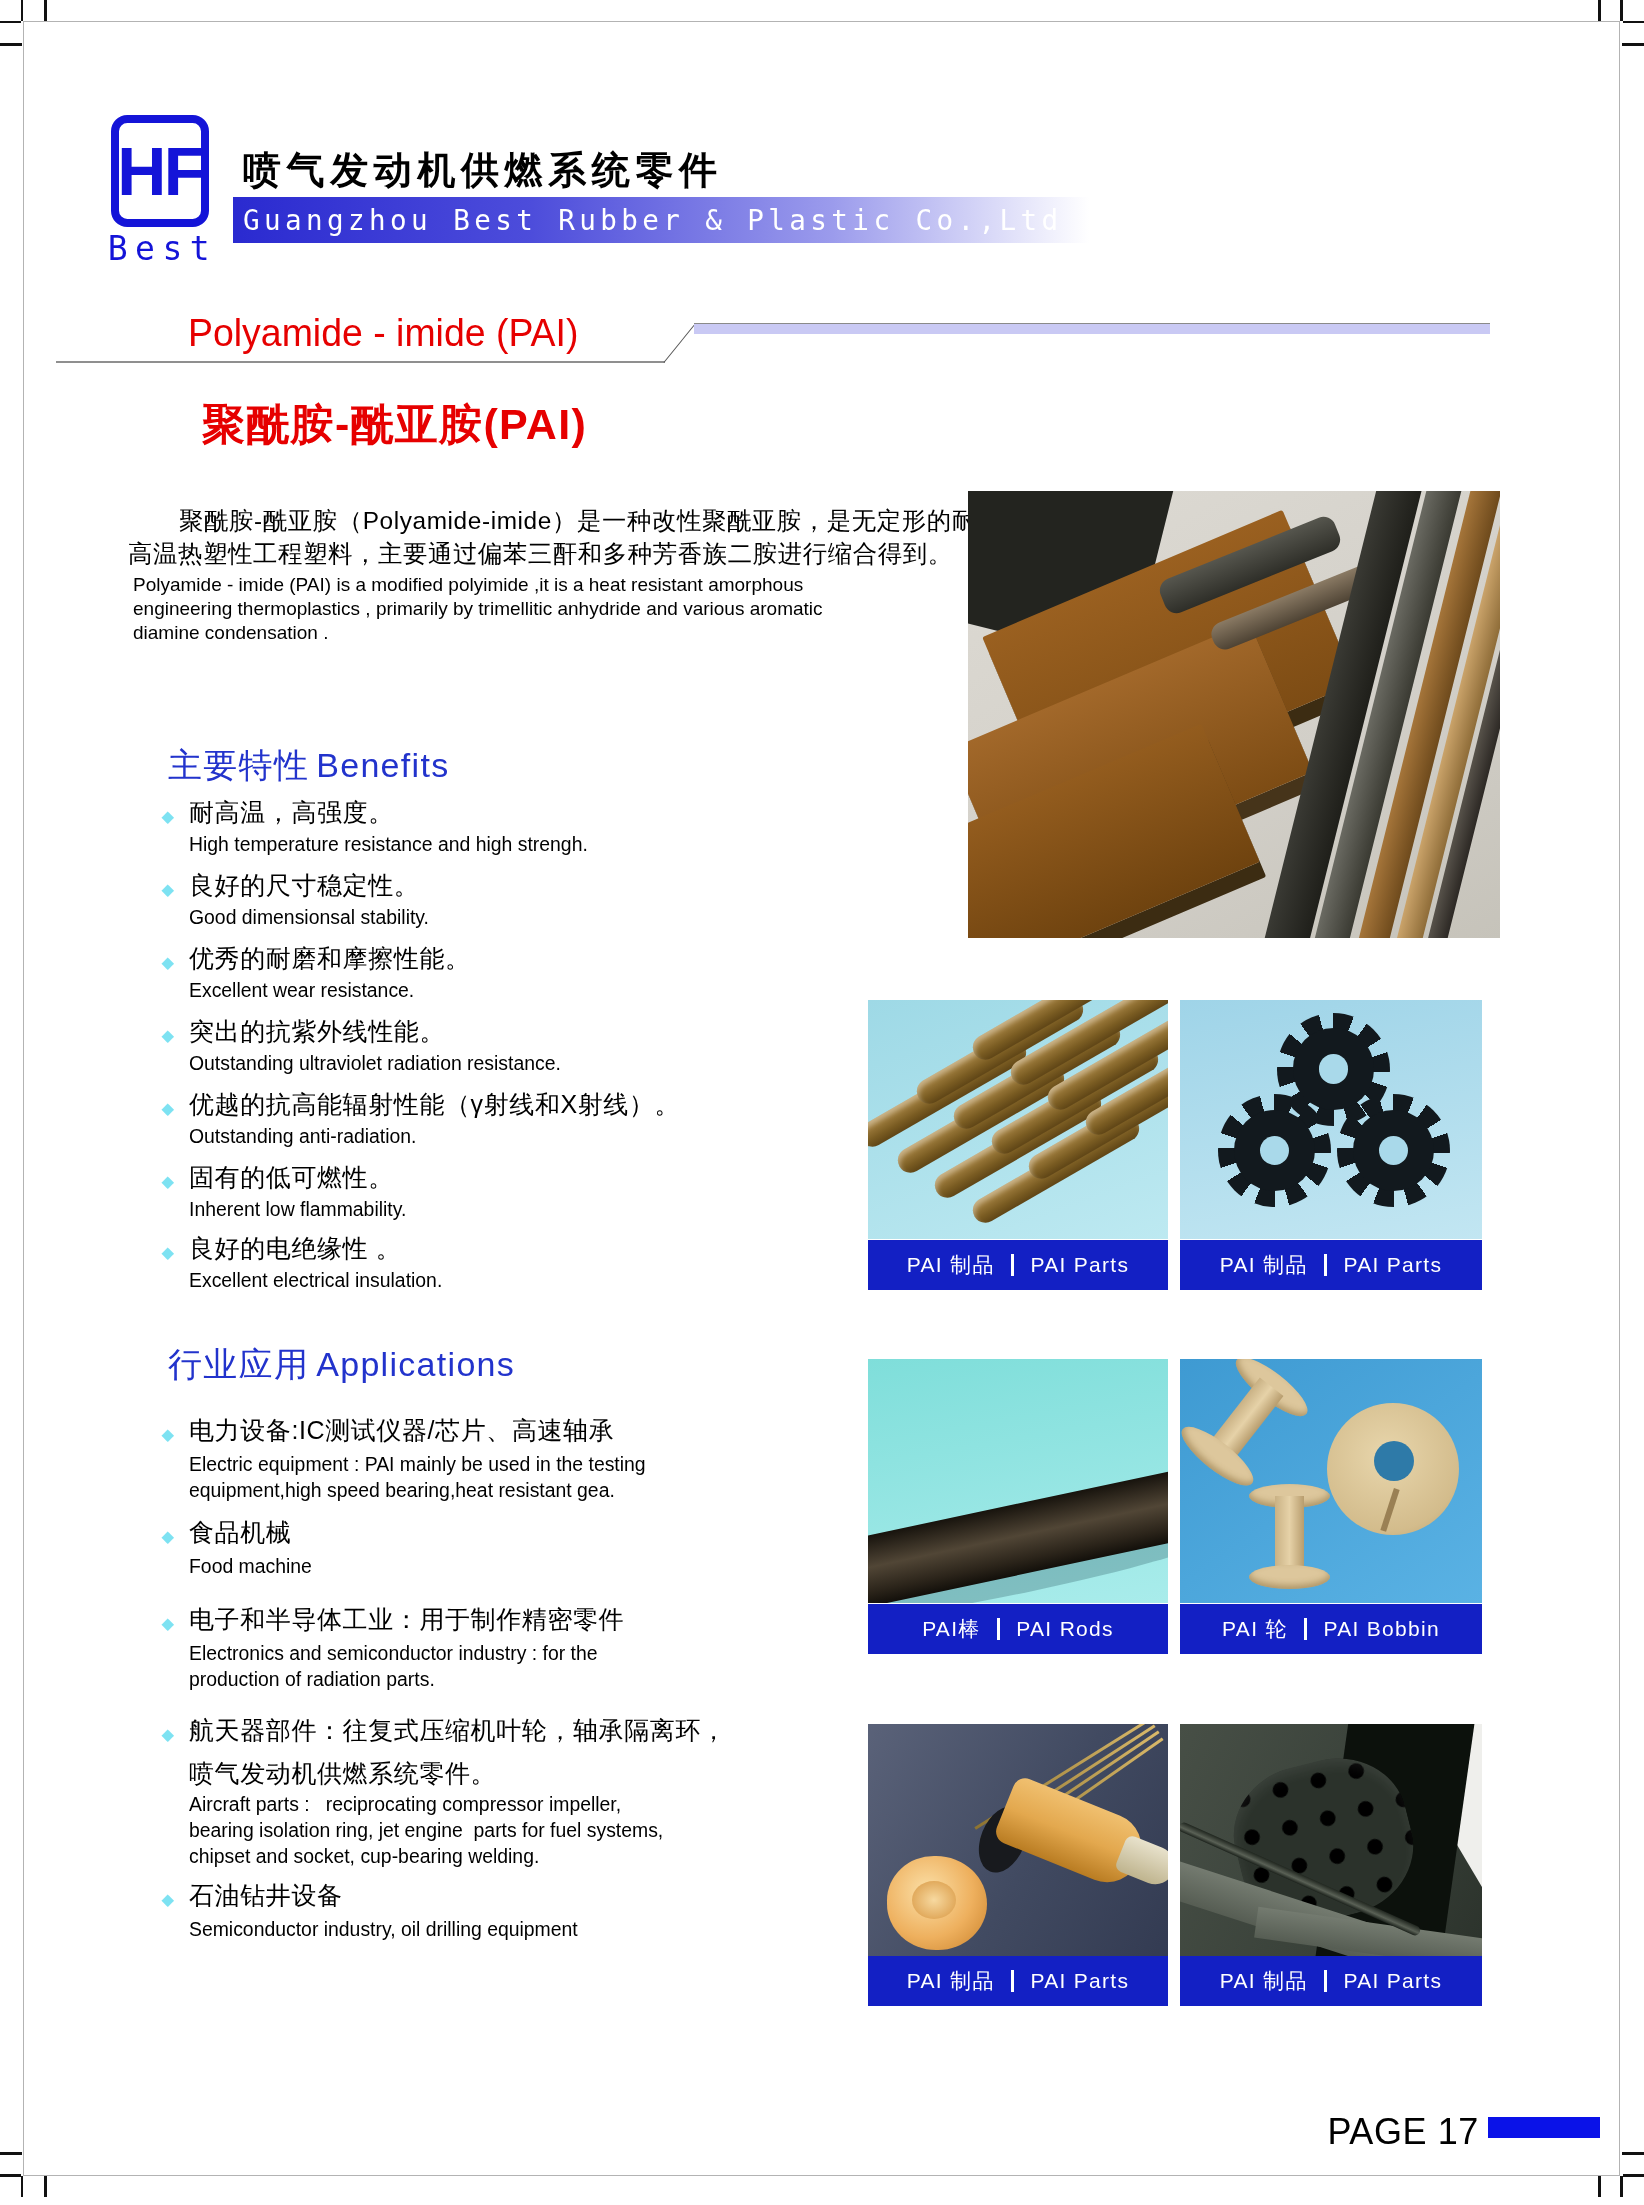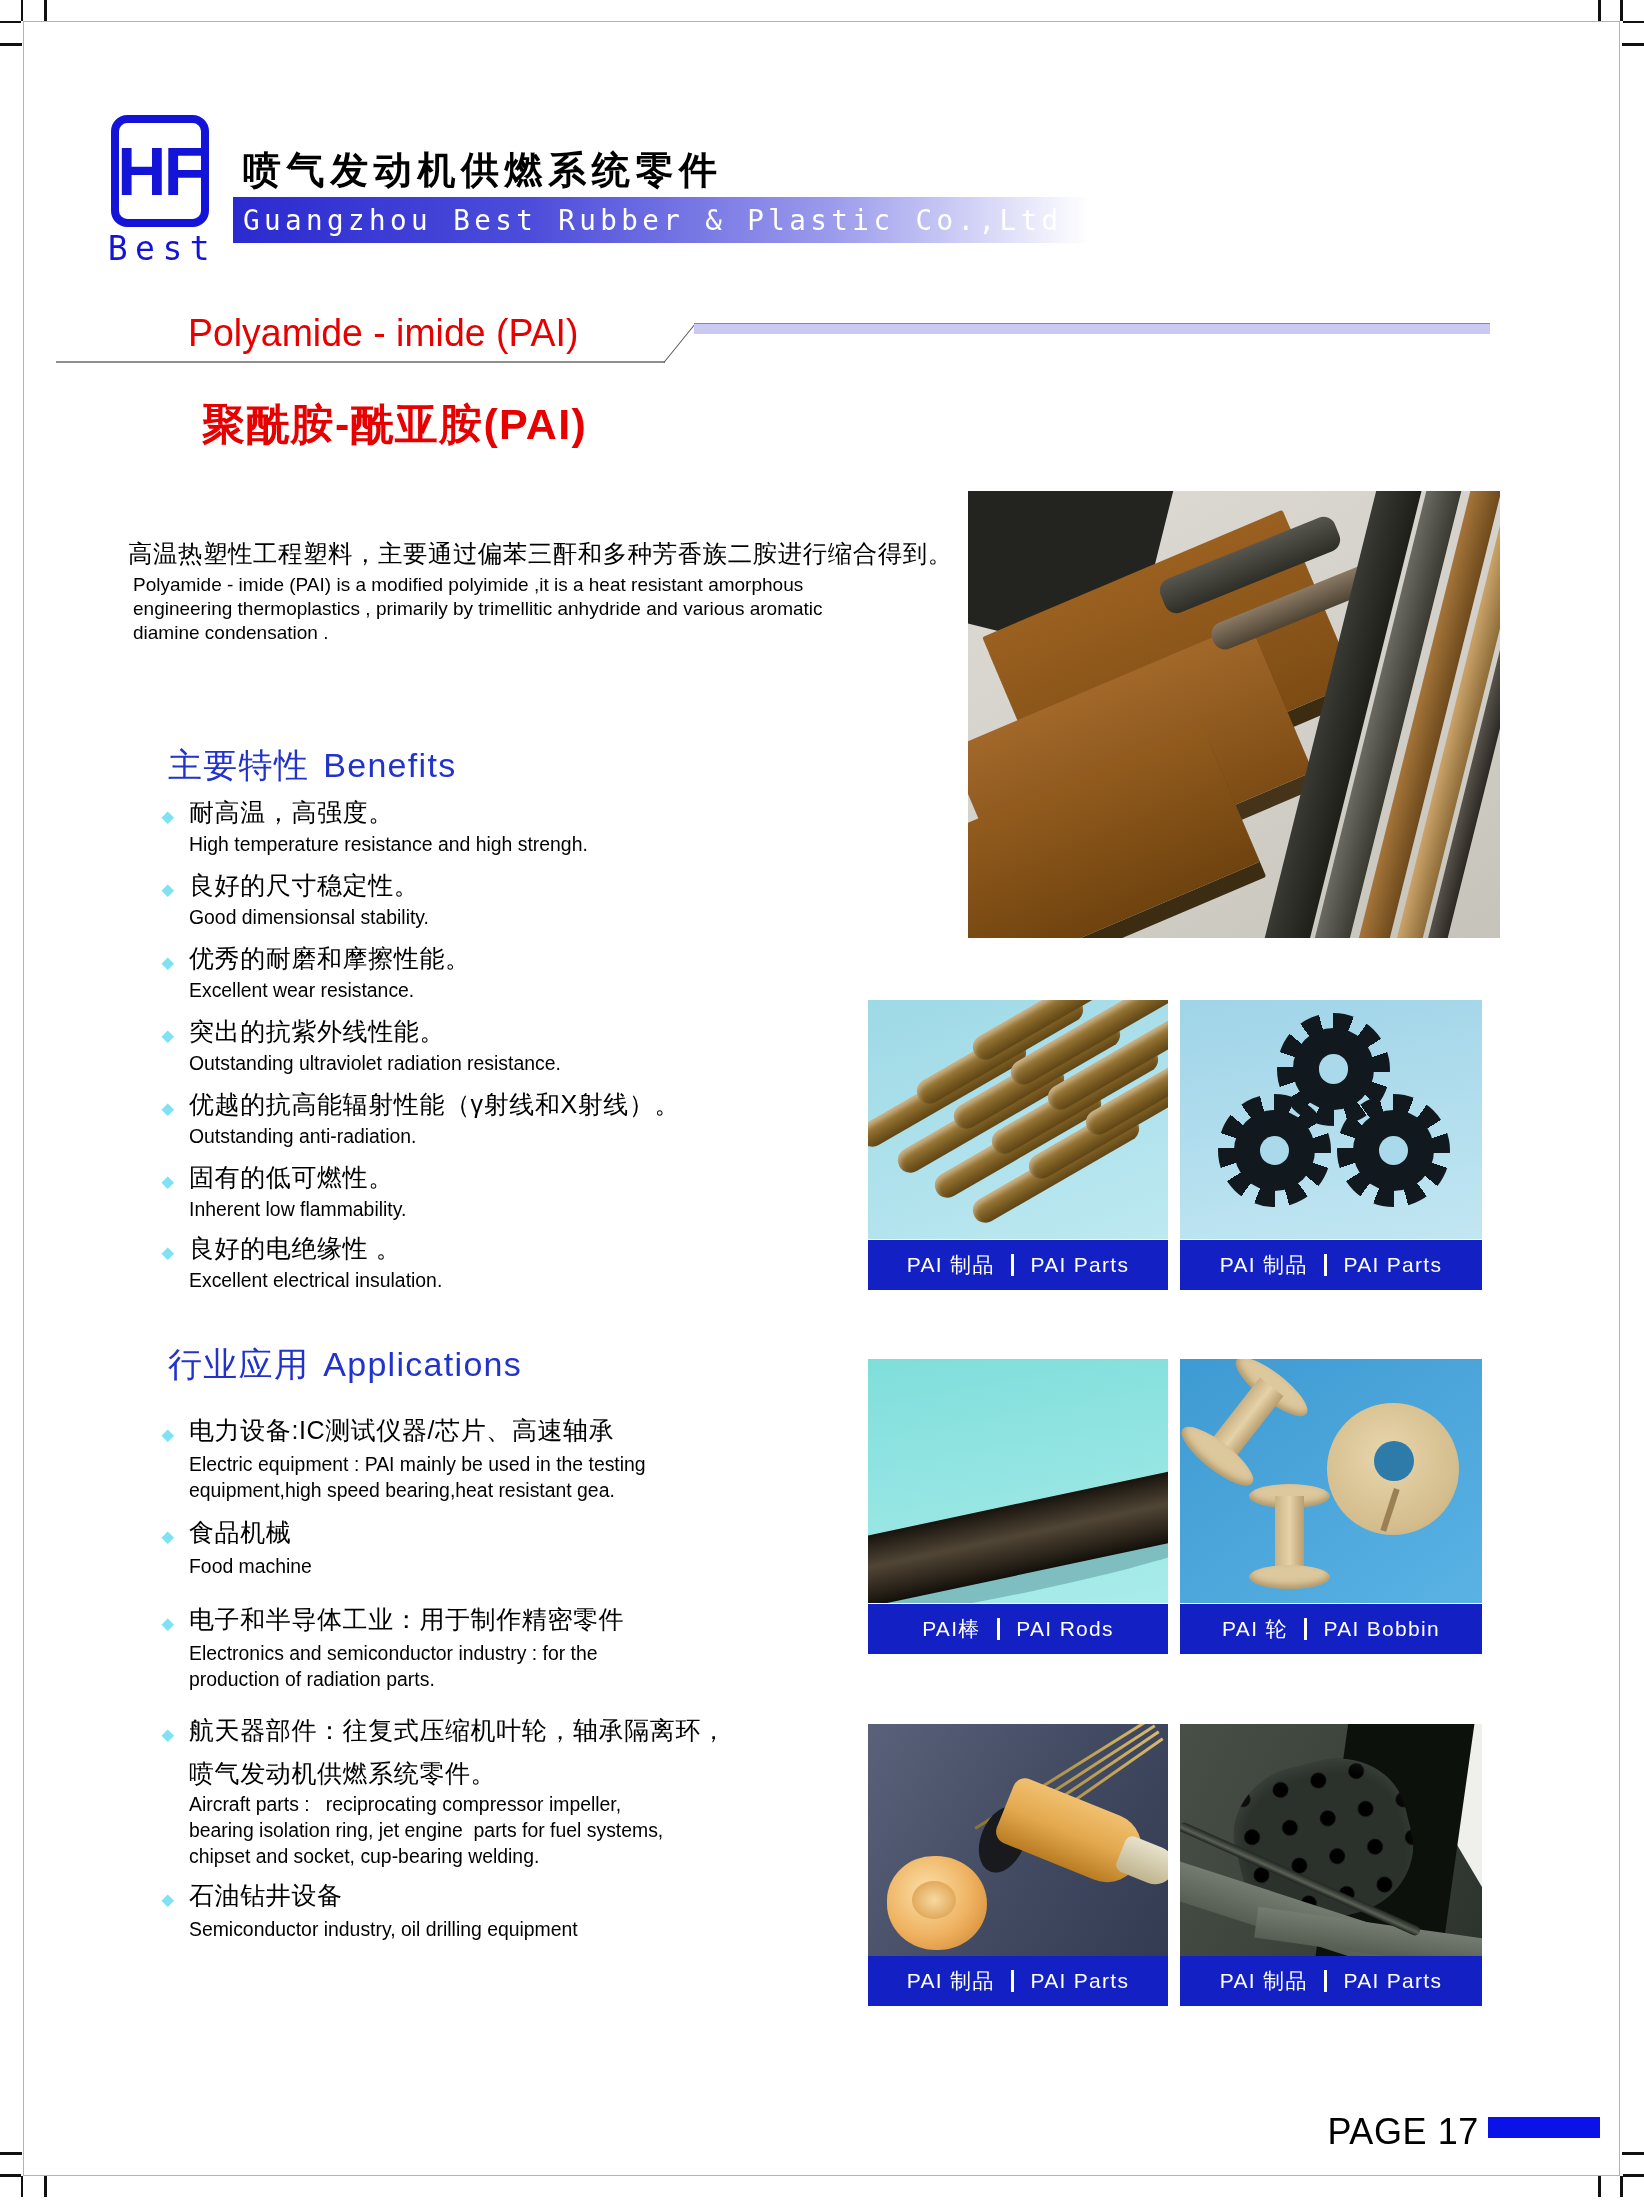--- a/index.html
+++ b/index.html
@@ -37,21 +37,21 @@
              transform:rotate(-51deg);transform-origin:left center;}
   .lav-bar{position:absolute;left:694px;top:323px;width:796px;height:10px;
            background:#c9c9f4;border-top:1.9px solid #8a8a8a;box-sizing:content-box;}
 
   
   .intro-zh{font-size:24.4px;color:#000;letter-spacing:0.6px;}
   .intro-en{font-size:19px;color:#000;}
 
   
   .sec-head{position:absolute;font-size:34px;color:#2233cc;letter-spacing:1.3px;}
-  .sec-head .zh{margin-right:14px;}
+  .sec-head .zh{margin-right:7px;}
   .item-zh{font-size:25px;color:#000;letter-spacing:0.6px;}
   .item-en{font-size:19.4px;color:#000;}
   .bullet{position:absolute;left:-27.6px;top:3.8px;font-size:16.3px;color:#7de2f2;}
   .bl{position:relative;line-height:31px;}
 
   
   .figure{position:absolute;overflow:hidden;}
   .caption{position:absolute;background:#1320c4;display:flex;align-items:center;justify-content:center;}
   .caption span{color:#fff;font-size:21px;letter-spacing:1.3px;}
   .cap-div{display:inline-block;width:3.1px;height:22.6px;background:#fff;margin:0 16.3px;}
@@ -156,20 +156,21 @@
   <div class="grad-bar">
     <span class="company-en pre">Guangzhou Best Rubber &amp; Plastic Co.,Ltd</span>
   </div>
 
   <div class="title-en pre">Polyamide - imide (PAI)</div>
   <div class="rule-gray"></div>
   <div class="rule-diag"></div>
   <div class="lav-bar"></div>
   <div class="title-zh pre">聚酰胺-酰亚胺(PAI)</div>
 
+  <div class="abs intro-zh pre" style="left:179px;top:505px">聚酰胺-酰亚胺（Polyamide-imide）是一种改性聚酰亚胺，是无定形的耐</div>
   <div class="abs intro-en pre" style="left:133px;top:574px">Polyamide - imide (PAI) is a modified polyimide ,it is a heat resistant amorphous</div>
   <div class="abs intro-zh pre" style="left:128px;top:538px">高温热塑性工程塑料，主要通过偏苯三酐和多种芳香族二胺进行缩合得到。</div>
   <div class="abs intro-en pre" style="left:133px;top:598px">engineering thermoplastics , primarily by trimellitic anhydride and various aromatic</div>
   <div class="abs intro-en pre" style="left:133px;top:622px">diamine condensation .</div>
 
   <div class="figure ph-main" style="left:968px;top:491px;width:532px;height:447px">
     <div class="sheet" style="left:-25px;top:-38px;width:213px;height:188px;background:#23241f;transform:rotate(14deg)"></div>
     <div class="sheet" style="left:38px;top:75px;width:326px;height:188px;background:linear-gradient(#9a6020,#7d4c14);transform:rotate(-23deg);box-shadow:0 16.3px 0 #3c2c12"></div>
     <div class="sheet" style="left:0px;top:188px;width:326px;height:163px;background:linear-gradient(#a2682a,#7d4c14);transform:rotate(-23deg);box-shadow:0 16.3px 0 #46341a"></div>
     <div class="sheet" style="left:-38px;top:288px;width:313px;height:150px;background:linear-gradient(#935c1e,#6f430f);transform:rotate(-23deg);box-shadow:0 16.3px 0 #3c2c12"></div>

